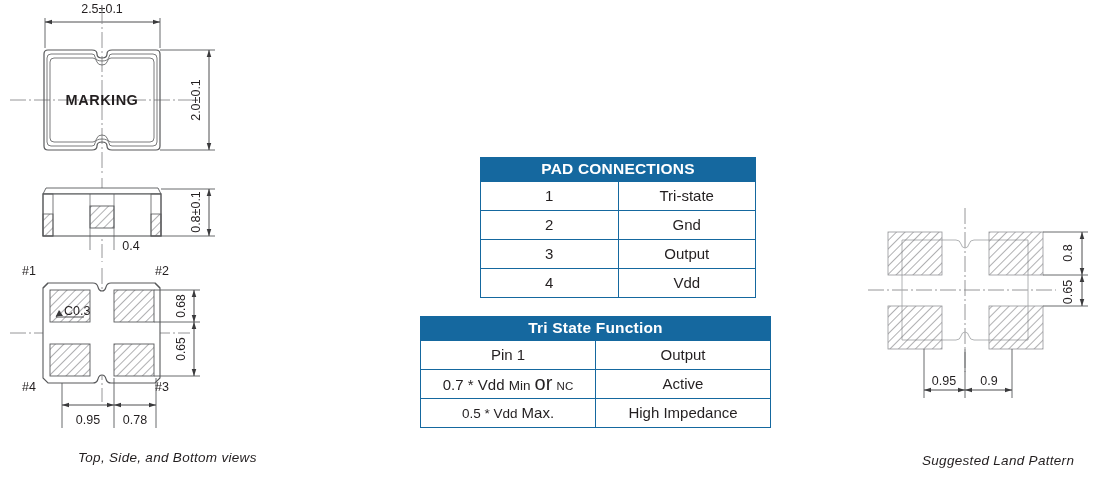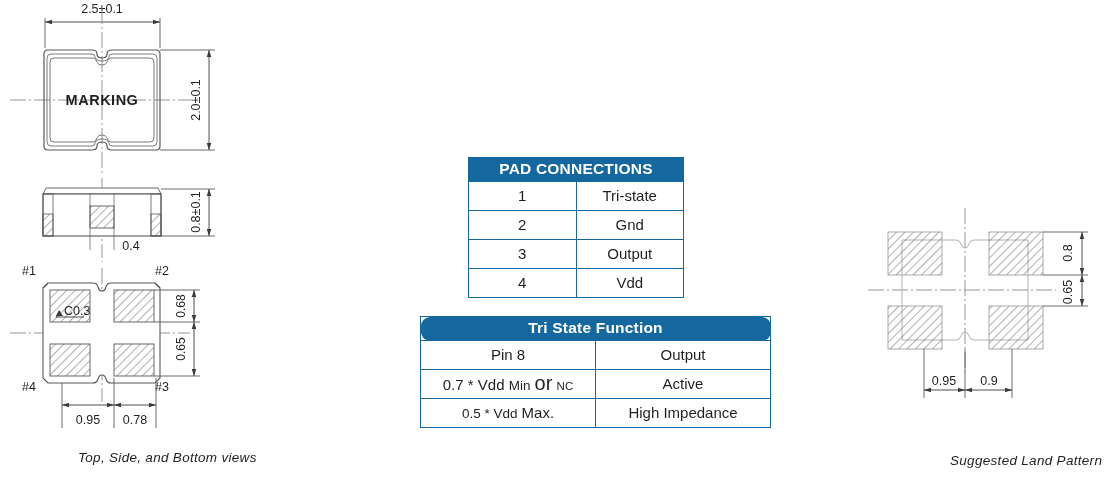--- a/index.html
+++ b/index.html
@@ -16,41 +16,41 @@
   .tbl{position:absolute;border-collapse:collapse;table-layout:fixed;background:#fff;}
   .tbl th{
     background:#15689f;color:#ffffff;font-weight:bold;text-align:center;
     border:1px solid #15689f;padding:2px 0 3px 0;letter-spacing:.2px;
   }
   .tbl td{
     border:1px solid #15689f;text-align:center;color:#231f20;
     background:#ffffff;padding:1px 0 2px 0;white-space:nowrap;
   }
 
-  #pad-connections-table{left:468px;top:157px;width:216px;}
+  #pad-connections-table{left:480px;top:157px;width:276px;}
   #pad-connections-table th{font-size:15.5px;}
   #pad-connections-table td{font-size:15px;height:25px;}
   #pad-connections-table td.num{width:78px;}
 
   #tri-state-table{left:420px;top:316px;width:351px;}
-  #tri-state-table th{font-size:15.5px;border-radius:9px;}
+  #tri-state-table th{font-size:15.5px;}
   #tri-state-table td{font-size:15px;height:25px;}
   #tri-state-table td.c1{width:175px;}
   .sz-lg{font-size:15px;}
   .sz-md{font-size:13.5px;}
   .sz-sm{font-size:11.5px;margin-top:16px;}
   .sz-xl{font-size:20px;}
 
   
   .caption{
     position:absolute;font-style:italic;font-size:13.5px;color:#231f20;
     font-family:"Liberation Sans","DejaVu Sans",sans-serif;white-space:nowrap;
   }
   #caption-left{left:78px;top:450px;letter-spacing:.3px;text-align:center;}
-  #caption-right{left:922px;top:453px;letter-spacing:.3px;margin-left:28px;}
+  #caption-right{left:922px;top:453px;letter-spacing:.3px;}
 
   
   .dtxt{font-family:"Liberation Sans","DejaVu Sans",sans-serif;fill:#231f20;}
 </style>
 </head>
 <body>
 
 <svg class="abs" style="left:0px;top:0px;" width="250" height="440" viewBox="0 0 250 440">
   <defs>
     <pattern id="hatchA" width="6" height="6" patternTransform="rotate(45)" patternUnits="userSpaceOnUse">
@@ -253,21 +253,21 @@
 </table>
 
 <table class="tbl" id="tri-state-table">
   <thead>
     <tr>
       <th colspan="2">Tri State Function</th>
     </tr>
   </thead>
   <tbody>
     <tr>
-      <td class="c1">Pin 8</td>
+      <td class="c1">Pin 1</td>
       <td>Output</td>
     </tr>
     <tr>
       <td class="c1">
         <span class="sz-lg">0.7 * Vdd</span>
         <span class="sz-md">Min</span>
         <span class="sz-xl">or</span>
         <span class="sz-sm">NC</span>
       </td>
       <td>Active</td>

